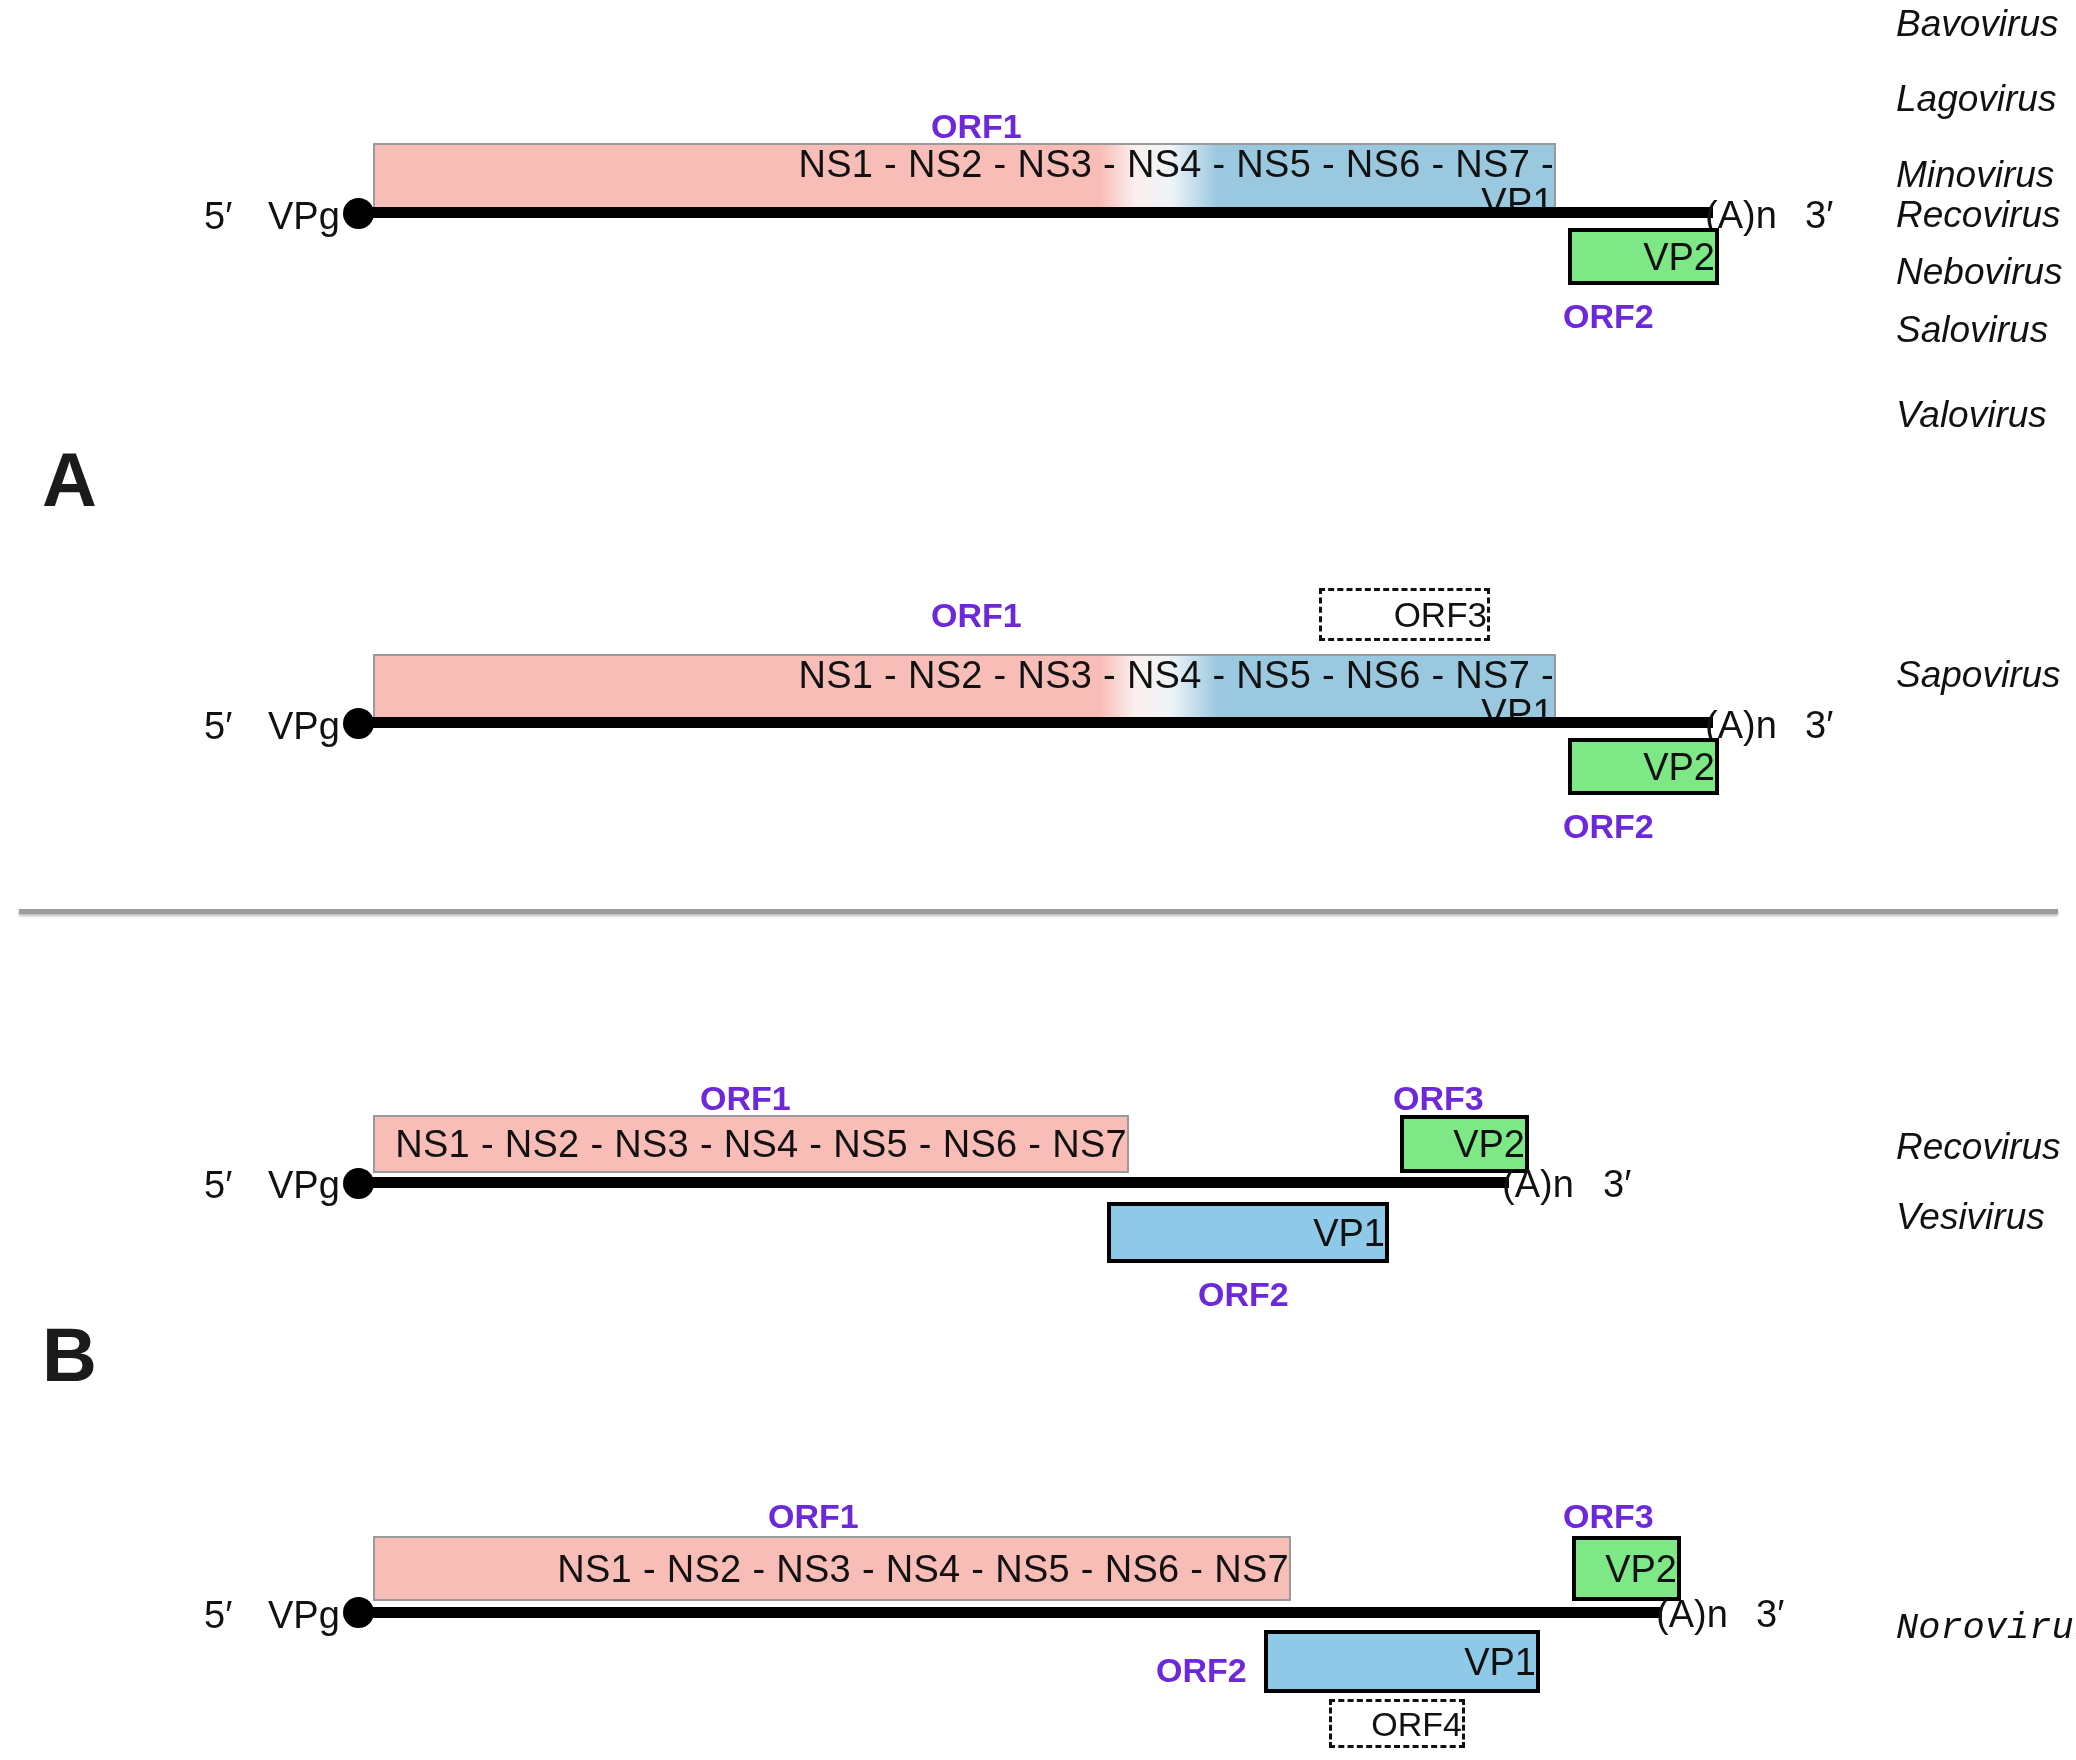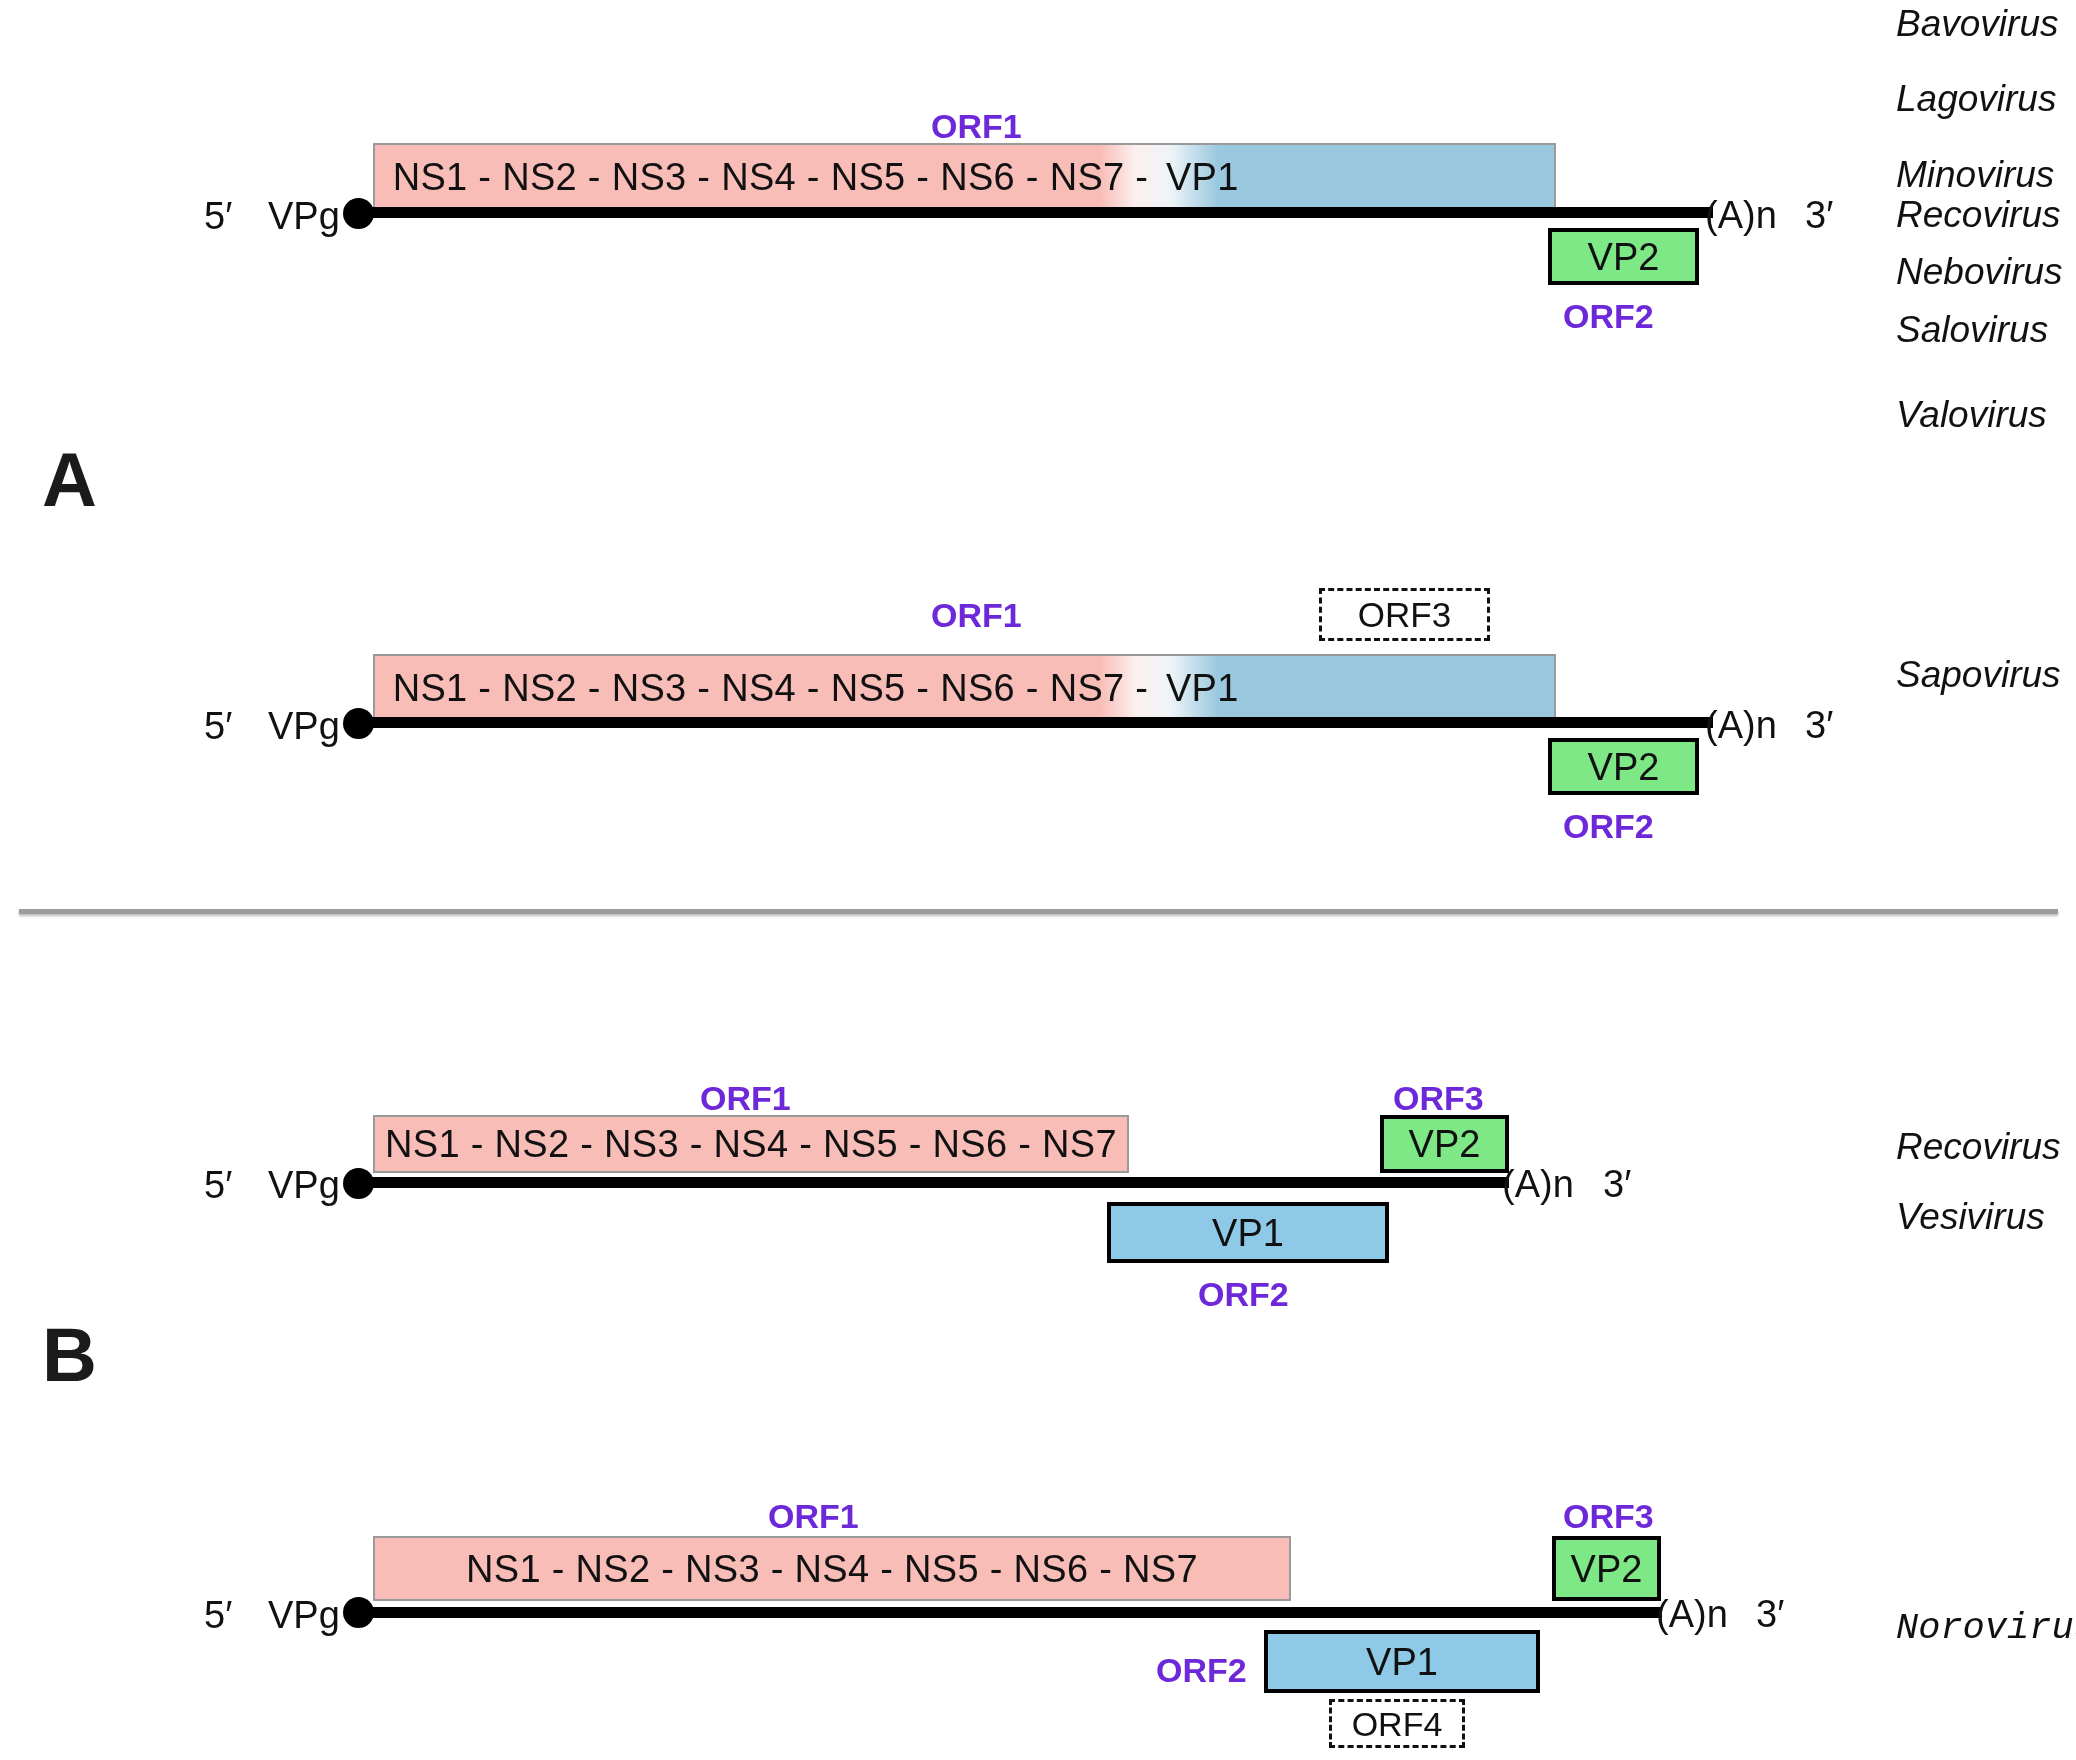--- a/index.html
+++ b/index.html
@@ -63,26 +63,27 @@
     font-weight: bold;
     font-size: 34px;
     line-height: 1;
     color: #6d28d9;
     white-space: nowrap;
   }
 
   
   .box {
     display: flex;
-    align-items: center;
+    align-items: flex-end;
     justify-content: center;
     font-size: 38px;
     line-height: 1;
     color: #111111;
     white-space: nowrap;
+    flex-direction: column;
   }
 
   
   .bar-orf1-fused {
     border: 2.7px solid #9a9a9a;
     background: linear-gradient(to right,
         #f9bdb8 0%, #f9bdb8 61.5%,
         #fbf0ee 64.5%, #eef4f8 67.5%,
         #9ac8df 71.5%, #9ac8df 100%);
     justify-content: flex-start;
@@ -102,20 +103,21 @@
   
   .box-vp1 {
     border: 4.8px solid #000000;
     background: #8fc9e8;
   }
 
   
   .box-vp2 {
     border: 4.8px solid #000000;
     background: #7ee886;
+    margin-left: 20px;
   }
 
   
   .box-dashed {
     border: 3.4px dashed #111111;
     background: #ffffff;
     font-weight: normal;
   }
 
   

